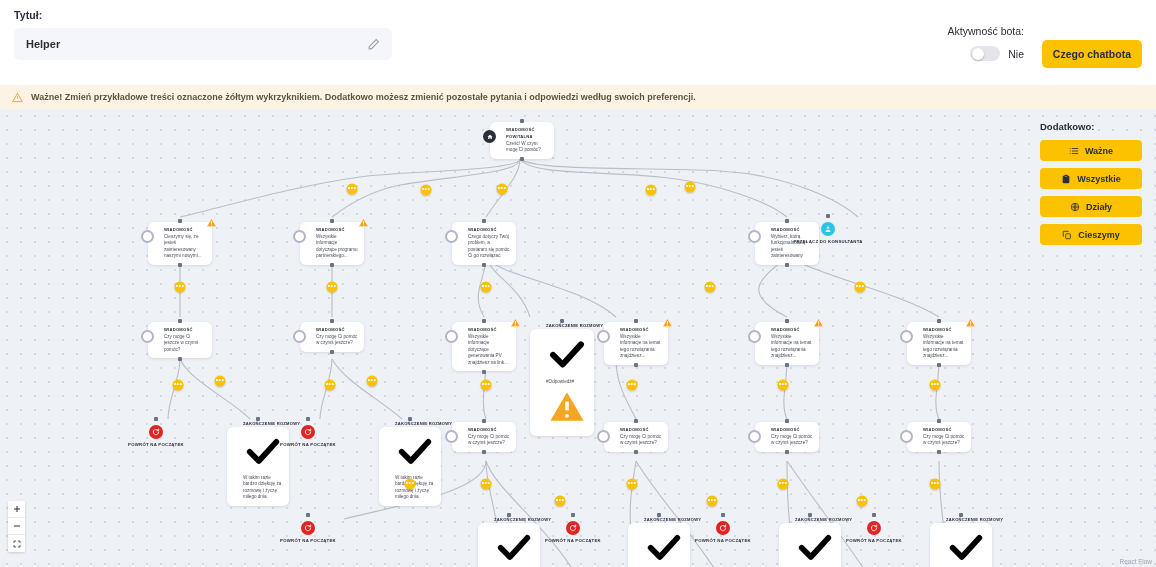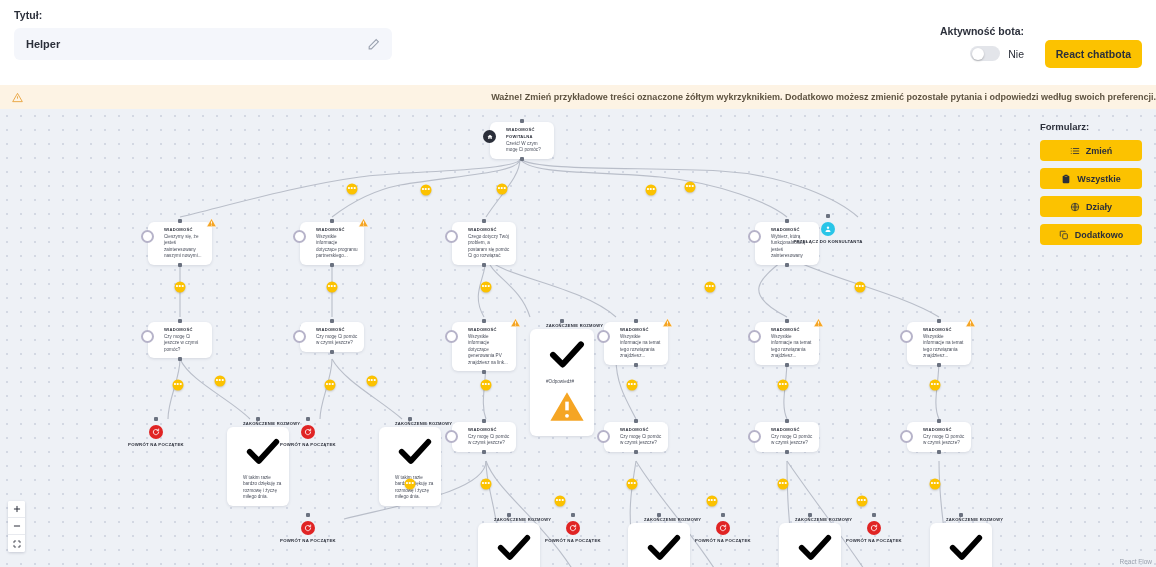--- a/index.html
+++ b/index.html
@@ -24,21 +24,21 @@
     margin-top: 7px; height: 32px; background: #f4f6fb; border-radius: 6px;
     display: flex; align-items: center; padding: 0 12px;
   }
   .title-value { font-size: 11px; font-weight: bold; color: #2b2f3a; flex: 1; }
   .pencil-icon { width: 13px; height: 13px; color: #99a0ae; display:block; }
 
   .bot-activity {
     position: absolute; right: 132px; top: 25px; text-align: right;
   }
   .bot-activity-label {
-    font-size: 10.5px; font-weight: bold; color: #2b2f3a; white-space: nowrap;
+    font-size: 10.5px; font-weight: normal; color: #2b2f3a; white-space: nowrap;
   }
   .bot-activity-row {
     margin-top: 9px; display: flex; align-items: center; gap: 8px;
     justify-content: flex-end;
   }
   .toggle {
     width: 30px; height: 15px; border-radius: 8px; background: #e3e5ea;
     position: relative; cursor: pointer; flex: none;
   }
   .toggle .knob {
@@ -52,21 +52,20 @@
     background: #fcc200; color: #2b2f3a; border: none; border-radius: 5px;
     font-size: 10.5px; font-weight: bold; padding: 8px 11px; cursor: pointer;
     font-family: "Liberation Sans", sans-serif; white-space: nowrap;
   }
 
   
   .banner {
     position: absolute; left: 0; top: 85px; width: 1156px; height: 24px;
     background: #fdf3e4; display: flex; align-items: center; gap: 8px;
     padding-left: 12px;
-    justify-content: space-between;
   }
   .banner-icon { width: 11px; height: 11px; color: #e8a33d; display:block; flex:none; }
   .banner-text { font-size: 9px; font-weight: bold; color: #5e5341; }
 
   
   .canvas {
     position: absolute; left: 0; top: 109px; width: 1156px; height: 458px;
     background-color: #eef1f6;
     background-image: radial-gradient(#d3d8e3 0.8px, transparent 0.8px);
     background-size: 14px 14px;
@@ -205,21 +204,21 @@
     <div class="bot-activity">
       <div class="bot-activity-label">Aktywność bota:</div>
       <div class="bot-activity-row">
         <div class="toggle">
           <div class="knob"></div>
         </div>
         <span class="toggle-text">Nie</span>
       </div>
     </div>
 
-    <button class="test-btn">React chatbota</button>
+    <button class="test-btn">Czego chatbota</button>
   </div>
 
   <div class="banner">
     <span>
       <svg class="banner-icon" viewBox="0 0 24 24" fill="none" stroke="currentColor" stroke-width="2" stroke-linejoin="round">
         <path d="M12 3L1.5 21h21L12 3z"></path>
         <path d="M12 9.5v5M12 17.5v.01"></path>
       </svg>
     </span>
     <span class="banner-text">Ważne! Zmień przykładowe treści oznaczone żółtym wykrzyknikiem. Dodatkowo możesz zmienić pozostałe pytania i odpowiedzi według swoich preferencji.</span>
@@ -641,27 +640,27 @@
       <button>
         <svg viewBox="0 0 24 24" fill="none" stroke="currentColor" stroke-width="2.4" stroke-linecap="round">
           <path d="M3 8V3h5M16 3h5v5M21 16v5h-5M8 21H3v-5"></path>
         </svg>
       </button>
     </div>
 
     <div class="attribution">React Flow</div>
 
     <div class="settings">
-      <div class="settings-title">Formularz:</div>
+      <div class="settings-title">Dodatkowo:</div>
 
       <button>
         <svg viewBox="0 0 24 24" fill="none" stroke="currentColor" stroke-width="2" stroke-linecap="round">
           <path d="M8 6h13M8 12h13M8 18h13M3 6h.01M3 12h.01M3 18h.01"></path>
         </svg>
-        <span>Zmień</span>
+        <span>Ważne</span>
       </button>
 
       <button>
         <svg viewBox="0 0 24 24" fill="currentColor">
           <path d="M9 2h6a1 1 0 011 1v1h2a2 2 0 012 2v14a2 2 0 01-2 2H6a2 2 0 01-2-2V6a2 2 0 012-2h2V3a1 1 0 011-1zm0 3v1h6V5H9z"></path>
         </svg>
         <span>Wszystkie</span>
       </button>
 
       <button>
@@ -670,17 +669,17 @@
           <path d="M3 12h18M12 3c2.8 3 2.8 15 0 18M12 3c-2.8 3-2.8 15 0 18"></path>
         </svg>
         <span>Działy</span>
       </button>
 
       <button>
         <svg viewBox="0 0 24 24" fill="none" stroke="currentColor" stroke-width="2" stroke-linejoin="round">
           <rect x="9" y="9" width="11" height="12" rx="2"></rect>
           <path d="M5 15H4a1 1 0 01-1-1V4a1 1 0 011-1h10a1 1 0 011 1v1"></path>
         </svg>
-        <span>Dodatkowo</span>
+        <span>Cieszymy</span>
       </button>
     </div>
   </div>
 </div>
 
 </body></html>

